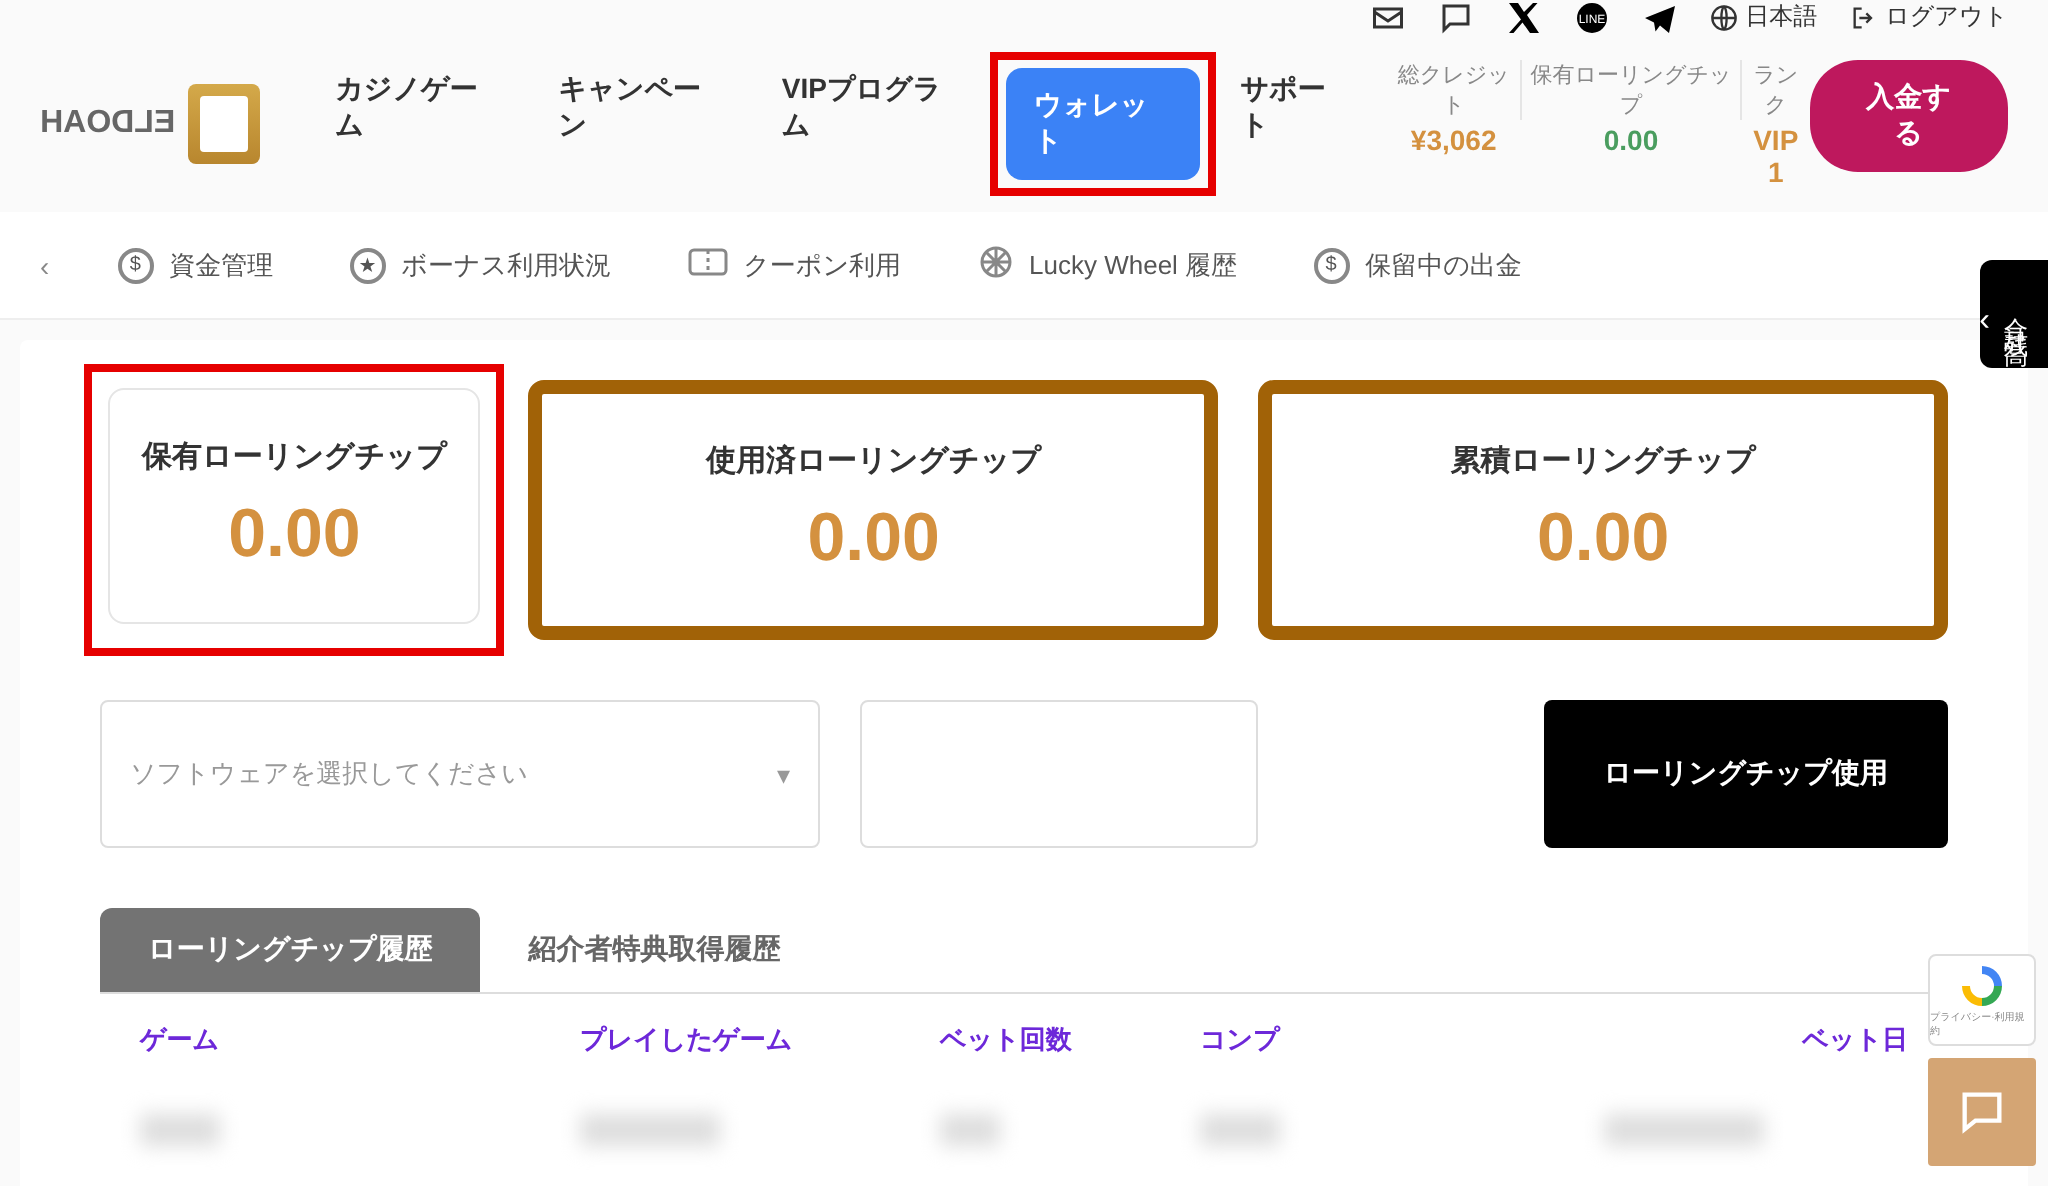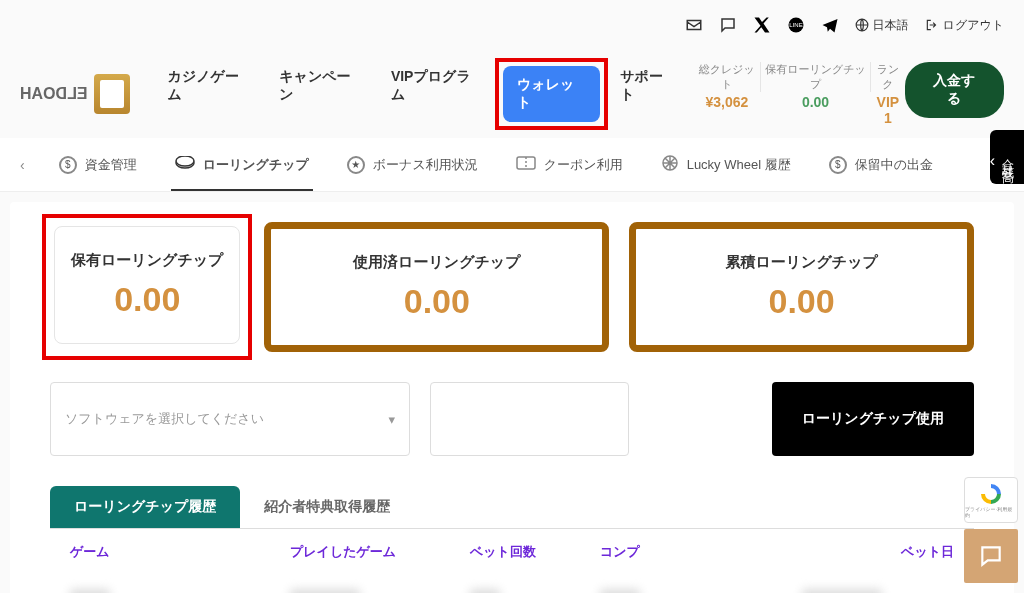--- a/index.html
+++ b/index.html
@@ -1,55 +1,55 @@
 <!DOCTYPE html>
 <html><head>
 <meta charset="utf-8">
 <style>
 *{margin:0;padding:0;box-sizing:border-box;font-family:"Hiragino Sans","Meiryo",sans-serif}
 body{background:#fafafa;color:#333;width:1024px;height:593px;overflow:hidden;position:relative}
-.topbar{display:flex;justify-content:flex-end;align-items:center;gap:16px;padding:16px 20px;font-size:12px}
+.topbar{display:flex;justify-content:flex-end;align-items:flex-start;gap:16px;padding:0 20px;font-size:12px}
 .topbar .ic{display:inline-flex;align-items:center;justify-content:center;width:18px;height:18px;cursor:pointer}
 .topbar .txt{display:flex;align-items:center;gap:4px;cursor:pointer}
 .header{display:flex;align-items:center;padding:8px 20px;gap:4px}
 .logo{display:flex;align-items:center;gap:6px;margin-right:20px}
 .logo-text{font-size:16px;font-weight:700;color:#666}
 .logo-badge{width:36px;height:40px;background:linear-gradient(#d4a94a,#b8862e);border-radius:4px;position:relative}
 .logo-badge::after{content:"";position:absolute;inset:6px;background:#fff;border-radius:2px}
 .nav{display:flex;align-items:flex-start;gap:0}
 .nav-item{padding:10px 14px;font-size:14px;font-weight:600;cursor:pointer;border-radius:8px}
 .nav-item.active{background:#3b82f6;color:#fff}
 .nav-highlight{border:4px solid #e60000;padding:4px;margin:0 -2px}
 .stats{display:flex;margin-left:auto;align-items:flex-start}
 .stat{text-align:center;font-size:11px}
 .stat-label{color:#888;margin-bottom:2px}
 .stat-val{font-weight:700;font-size:14px}
 .stat-val.orange{color:#d4913f}
 .stat-val.green{color:#4a9d5f}
-.deposit-btn{background:#14532d;color:#fff;padding:10px 22px;border-radius:24px;font-size:14px;font-weight:600;cursor:pointer;border:none}
+.deposit-btn{background:#be185d;color:#fff;padding:10px 22px;border-radius:24px;font-size:14px;font-weight:600;cursor:pointer;border:none}
 .subnav{display:flex;align-items:center;padding:8px 20px;gap:30px;border-bottom:1px solid #eee;background:#fff;position:relative}
 .subnav-arrow{cursor:pointer;font-size:14px;color:#888}
 .subnav-item{display:flex;align-items:center;gap:8px;font-size:13px;color:#555;cursor:pointer;padding:8px 4px;position:relative}
 .subnav-item.active{font-weight:600}
 .subnav-item.active::after{content:"";position:absolute;bottom:-9px;left:0;right:0;height:2px;background:#333}
 .subnav-ic{width:18px;height:18px;border:2px solid #888;border-radius:50%;display:inline-flex;align-items:center;justify-content:center;font-size:10px}
 .content{padding:20px 40px;background:#fff;margin:10px;border-radius:4px}
 .cards{display:flex;gap:20px;margin-bottom:30px}
 .card{flex:1;border:7px solid #a16207;border-radius:8px;padding:24px 16px;text-align:center}
 .card-highlight{border:4px solid #e60000;padding:8px;margin:-8px}
 .card-highlight .card{border:1px solid #e5e5e5;margin:0}
 .card-label{font-size:15px;font-weight:600;margin-bottom:10px}
 .card-val{font-size:34px;font-weight:700;color:#d4913f}
 .controls{display:flex;gap:20px;margin-bottom:30px}
 .select{flex:1;max-width:360px;border:1px solid #ddd;border-radius:4px;padding:10px 14px;display:flex;justify-content:space-between;align-items:center;font-size:13px;color:#999;cursor:pointer}
 .input{flex:0 0 190px;border:1px solid #ddd;border-radius:4px;padding:10px}
 .use-btn{background:#000;color:#fff;padding:28px 30px;border-radius:4px;font-size:14px;font-weight:600;cursor:pointer;border:none;margin-left:auto}
 .tabs{display:flex;border-bottom:1px solid #ddd}
 .tab{padding:12px 24px;font-size:14px;font-weight:600;cursor:pointer;color:#666}
-.tab.active{background:#0f766e;color:#fff;border-radius:6px 6px 0 0}
+.tab.active{background:#737373;color:#fff;border-radius:6px 6px 0 0}
 .table-head{display:flex;padding:14px 20px;font-size:13px;font-weight:600;color:#6d28d9}
 .th1{flex:0 0 220px}
 .th2{flex:0 0 180px}
 .th3{flex:0 0 130px}
 .th4{flex:0 0 130px}
 .th5{flex:1;text-align:right}
 .table-row{display:flex;padding:14px 20px}
 .blur{filter:blur(5px);background:#ddd;height:16px;border-radius:2px}
 .side-tab{position:absolute;right:0;top:130px;background:#000;color:#fff;width:34px;padding:14px 8px;font-size:12px;writing-mode:vertical-rl;text-align:center;border-radius:6px 0 0 6px;cursor:pointer;letter-spacing:4px}
 .side-tab::after{content:"‹";display:block;writing-mode:horizontal-tb;margin-top:8px;font-size:16px}
@@ -135,27 +135,20 @@
     <button class="deposit-btn">入金する</button>
   </div>
 </div>
 
 <div class="subnav">
   <span class="subnav-arrow">‹</span>
   <div class="subnav-item">
       <span class="subnav-ic">$</span>
       <span>資金管理</span>
     </div>
-  <div class="subnav-item active">
-      <span><svg width="20" height="14" viewBox="0 0 20 14">
-          <ellipse cx="10" cy="7" rx="9" ry="5" fill="none" stroke="#333" stroke-width="1.5"></ellipse>
-          <ellipse cx="10" cy="5" rx="9" ry="5" fill="#fff" stroke="#333" stroke-width="1.5"></ellipse>
-        </svg></span>
-      <span>ローリングチップ</span>
-    </div>
   <div class="subnav-item">
       <span class="subnav-ic">★</span>
       <span>ボーナス利用状況</span>
     </div>
   <div class="subnav-item">
       <span><svg width="20" height="14" viewBox="0 0 20 14" fill="none" stroke="#888" stroke-width="1.5">
           <rect x="1" y="1" width="18" height="12" rx="2"></rect>
           <path d="M10 1v12" stroke-dasharray="2"></path>
         </svg></span>
       <span>クーポン利用</span>

